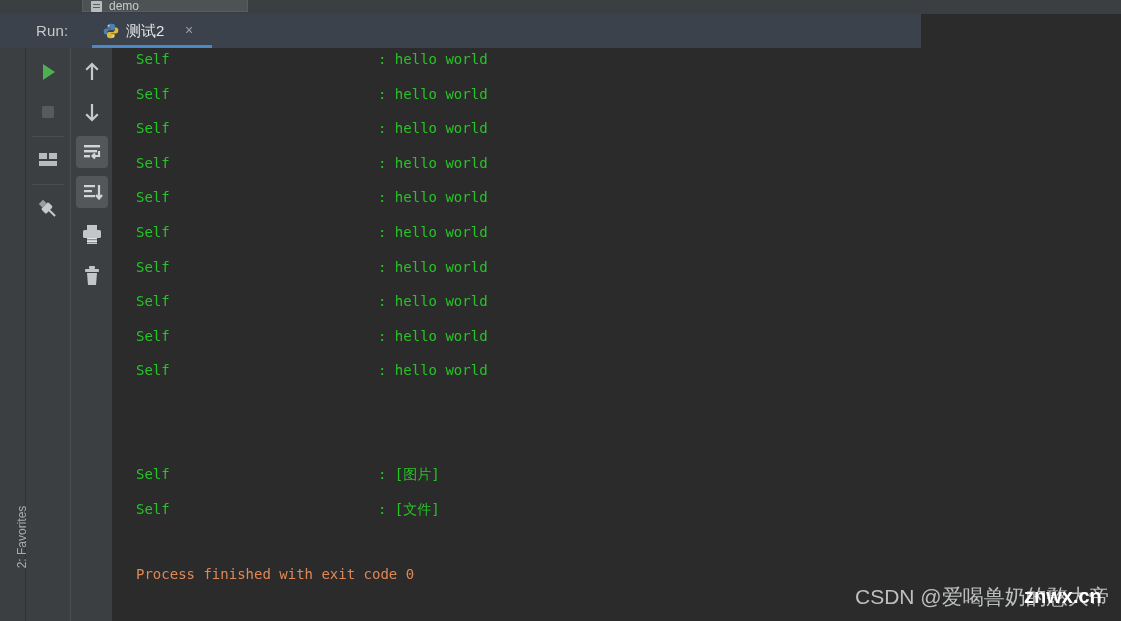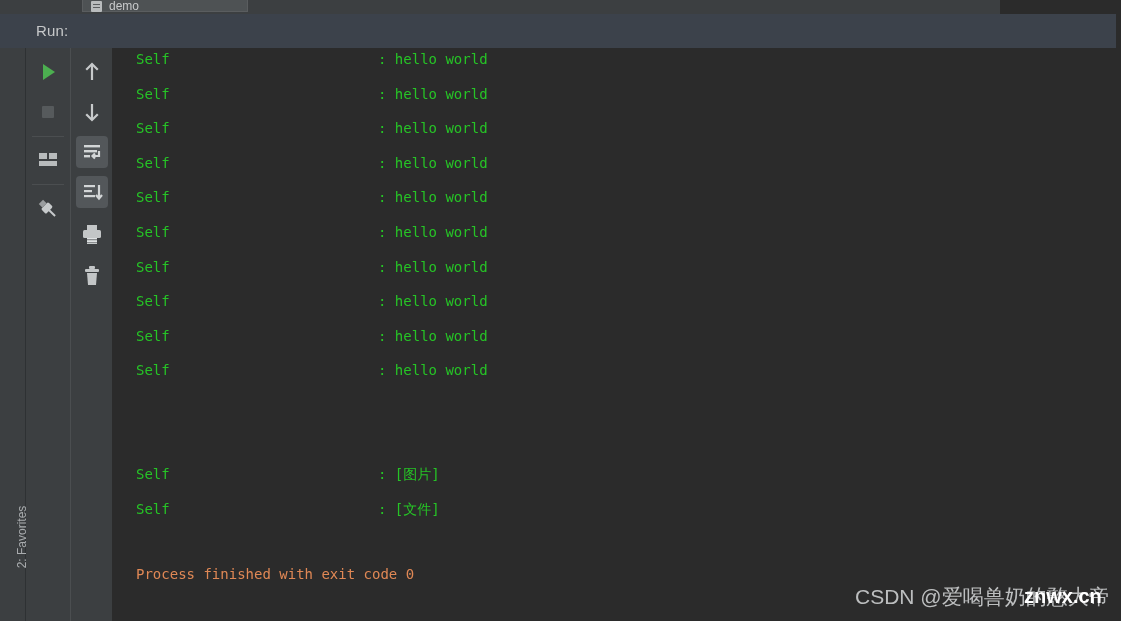--- a/index.html
+++ b/index.html
@@ -12,21 +12,21 @@
     height: 621px;
     overflow: hidden;
     font-family: "Liberation Sans", sans-serif;
     position: relative;
   }
 
   
   #top-strip {
     position: absolute;
     left: 0; top: 0;
-    width: 1000px; height: 14px;
+    width: 1121px; height: 14px;
     background: #3c3f41;
     overflow: hidden;
   }
   #top-strip .editor-tab {
     position: absolute;
     left: 82px; top: -12px;
     width: 166px; height: 24px;
     background: #4e5254;
     border: 1px solid #5a5d5f;
     box-sizing: border-box;
@@ -71,21 +71,21 @@
     width: 8px; height: 10px;
     color: #7a7d7e;
     font-size: 10px;
     line-height: 10px;
   }
 
   
   #run-header {
     position: absolute;
     left: 0; top: 14px;
-    width: 1116px; height: 34px;
+    width: 921px; height: 34px;
     background: #3c424b;
   }
   #run-header .run-label {
     position: absolute;
     left: 36px; top: 8px;
     font-size: 15px;
     color: #c6c8c9;
     line-height: 18px;
     letter-spacing: .2px;
   }
@@ -246,20 +246,33 @@
   </div>
   <div class="strip-right">
     <span class="ghost" style="left:242px;"></span>
     <span class="ghost" style="left:308px;"></span>
   </div>
 </div>
 
 <div id="run-header">
   <span class="run-label">Run:</span>
 
+  <div id="run-tab">
+    <span class="py-icon">
+      <svg width="16" height="16" viewBox="0 0 16 16">
+        <path d="M7.6 0.7c-2 0-3.3 0.8-3.3 2.2v2h3.6v0.5H3.1C1.6 5.4 0.7 6.5 0.7 8.4c0 1.8 0.8 3 2.3 3h1.1V9.6c0-1.5 1.2-2.6 2.7-2.6h3.1c1.2 0 2.1-0.9 2.1-2.1V2.9c0-1.3-1.1-2.2-3-2.2z" fill="#4a80b4"></path>
+        <circle cx="5.8" cy="2.8" r="0.8" fill="#f2f2f2"></circle>
+        <path d="M8.4 15.3c2 0 3.3-0.8 3.3-2.2v-2H8.1v-0.5h4.8c1.5 0 2.4-1.1 2.4-3 0-1.8-0.8-3-2.3-3h-1.1v1.8c0 1.5-1.2 2.6-2.7 2.6H6.1c-1.2 0-2.1 0.9-2.1 2.1v2c0 1.3 1.1 2.2 3 2.2z" fill="#d8b940"></path>
+        <circle cx="10.2" cy="13.2" r="0.8" fill="#f2f2f2"></circle>
+      </svg>
+    </span>
+    <span class="tab-title">测试2</span>
+    <span class="close-x">×</span>
+    <span class="underline"></span>
+  </div>
 </div>
 
 <div id="left-stripe">
   <div id="favorites-btn">
     <span class="vert-label">2: Favorites</span>
   </div>
 
 </div>
 
 <div id="toolbar">

